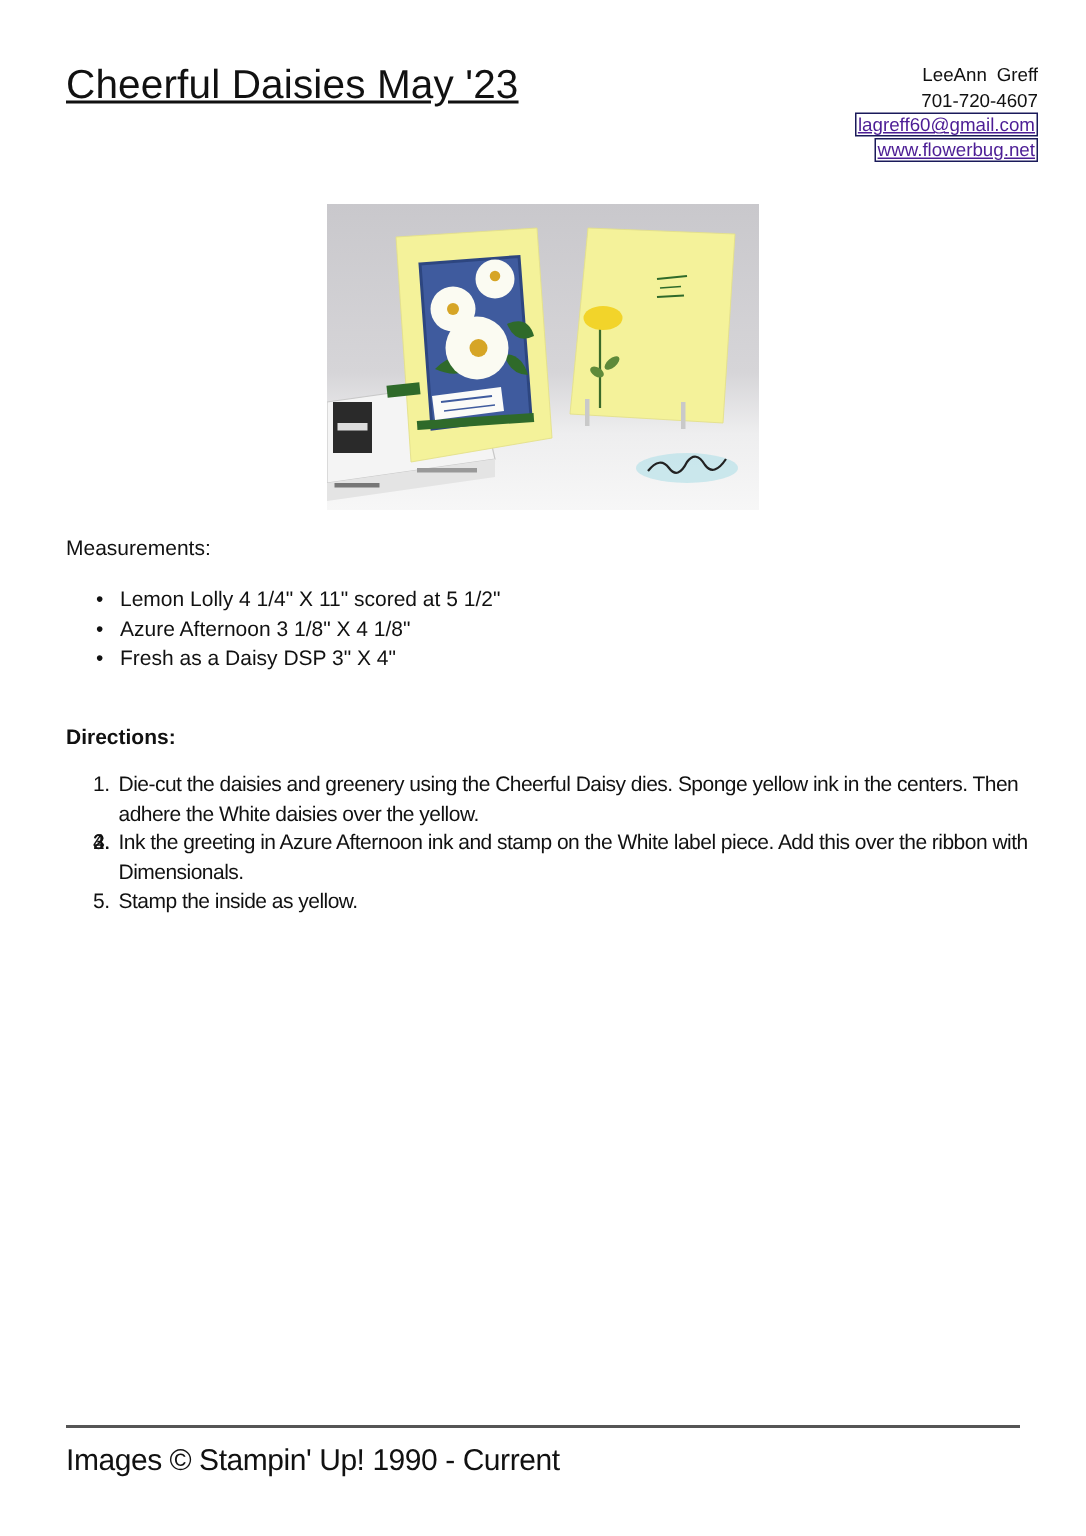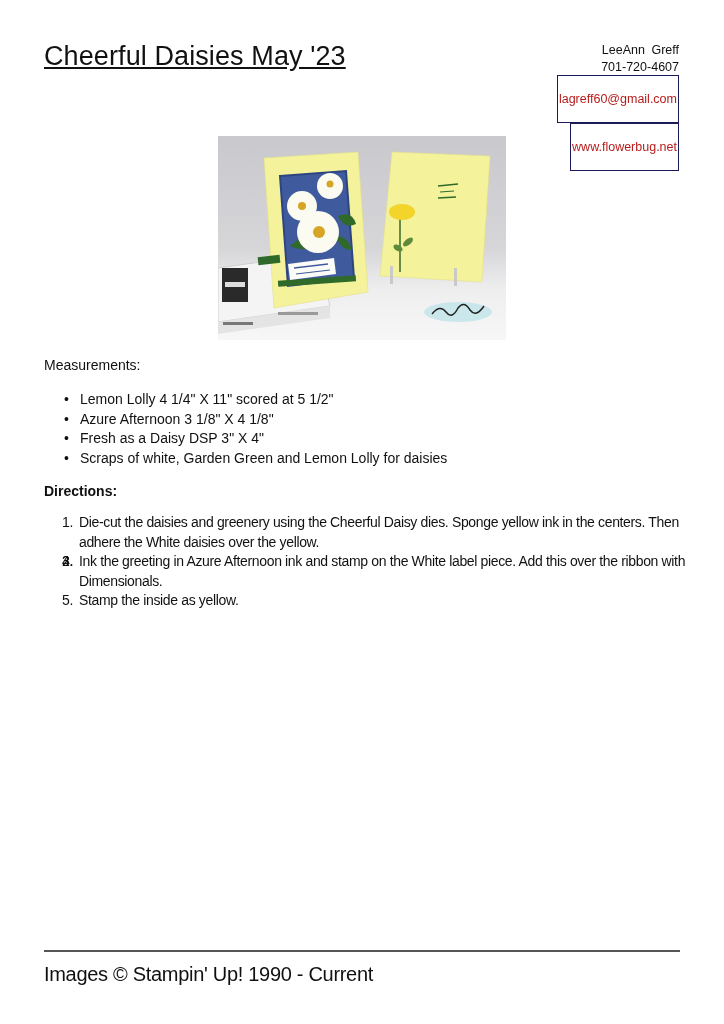--- a/index.html
+++ b/index.html
@@ -5,28 +5,28 @@
   html, body { margin: 0; padding: 0; background: #ffffff; }
   body {
     width: 724px; height: 1024px; position: relative; overflow: hidden;
     font-family: "Liberation Sans", "DejaVu Sans", sans-serif; color: #111;
   }
   .title {
     position: absolute; left: 44px; top: 41px;
     font-size: 27px; font-weight: normal; margin: 0; letter-spacing: 0.1px; text-decoration: underline;
   }
   .contact {
-    position: absolute; right: 45px; top: 42px; text-align: right;
+    position: absolute; right: 32px; top: 42px; text-align: right;
     font-size: 12.5px; line-height: 16.5px;
   }
   .contact div { white-space: nowrap; }
   .contact .name { word-spacing: 3px; }
   .contact a {
-    color: #b91c1c; 
-    border: 1.5px solid #1a1a5a; padding: 16px 1px; display: inline-block; line-height: 14px;
+    color: #4c1d95; text-decoration: underline;
+    border: 1.5px solid #1a1a5a; padding: 0 1px; display: inline-block; line-height: 14px;
   }
   .photo {
     position: absolute; left: 218px; top: 136px; width: 288px; height: 204px;
     background: linear-gradient(#c9c8cc 0%, #d6d5d8 55%, #eeeeef 75%, #f7f7f7 100%);
     overflow: hidden;
   }
   .photo svg { width: 100%; height: 100%; display: block; }
   .section-heading {
     position: absolute; left: 44px; font-size: 14px; margin: 0; font-weight: normal;
   }
@@ -125,21 +125,20 @@
       <path d="M214,178 q8,-10 14,-2 q6,8 12,-4 q6,-8 12,2 q6,8 14,-4" stroke="#222" stroke-width="1.5" fill="none"></path>
     </g>
   </svg>
 </div>
 
 <h2 class="section-heading" style="top:357px;">Measurements:</h2>
 <ul class="measure">
   <li>Lemon Lolly 4 1/4" X 11" scored at 5 1/2"</li>
   <li>Azure Afternoon 3 1/8" X 4 1/8"</li>
   <li>Fresh as a Daisy DSP 3" X 4"</li>
-  <li>Scraps of white, Garden Green and Lemon Lolly for daisies</li>
 </ul>
 
 <h2 class="section-heading" style="top:483px;font-weight:bold;">Directions:</h2>
 <ol class="directions">
   <li>
     <span class="num">1.</span>
     <span>Die-cut the daisies and greenery using the Cheerful Daisy dies.  Sponge yellow ink in the centers. Then adhere the White daisies over the yellow.</span>
   </li>
   <li>
     <span class="num">2.</span>

